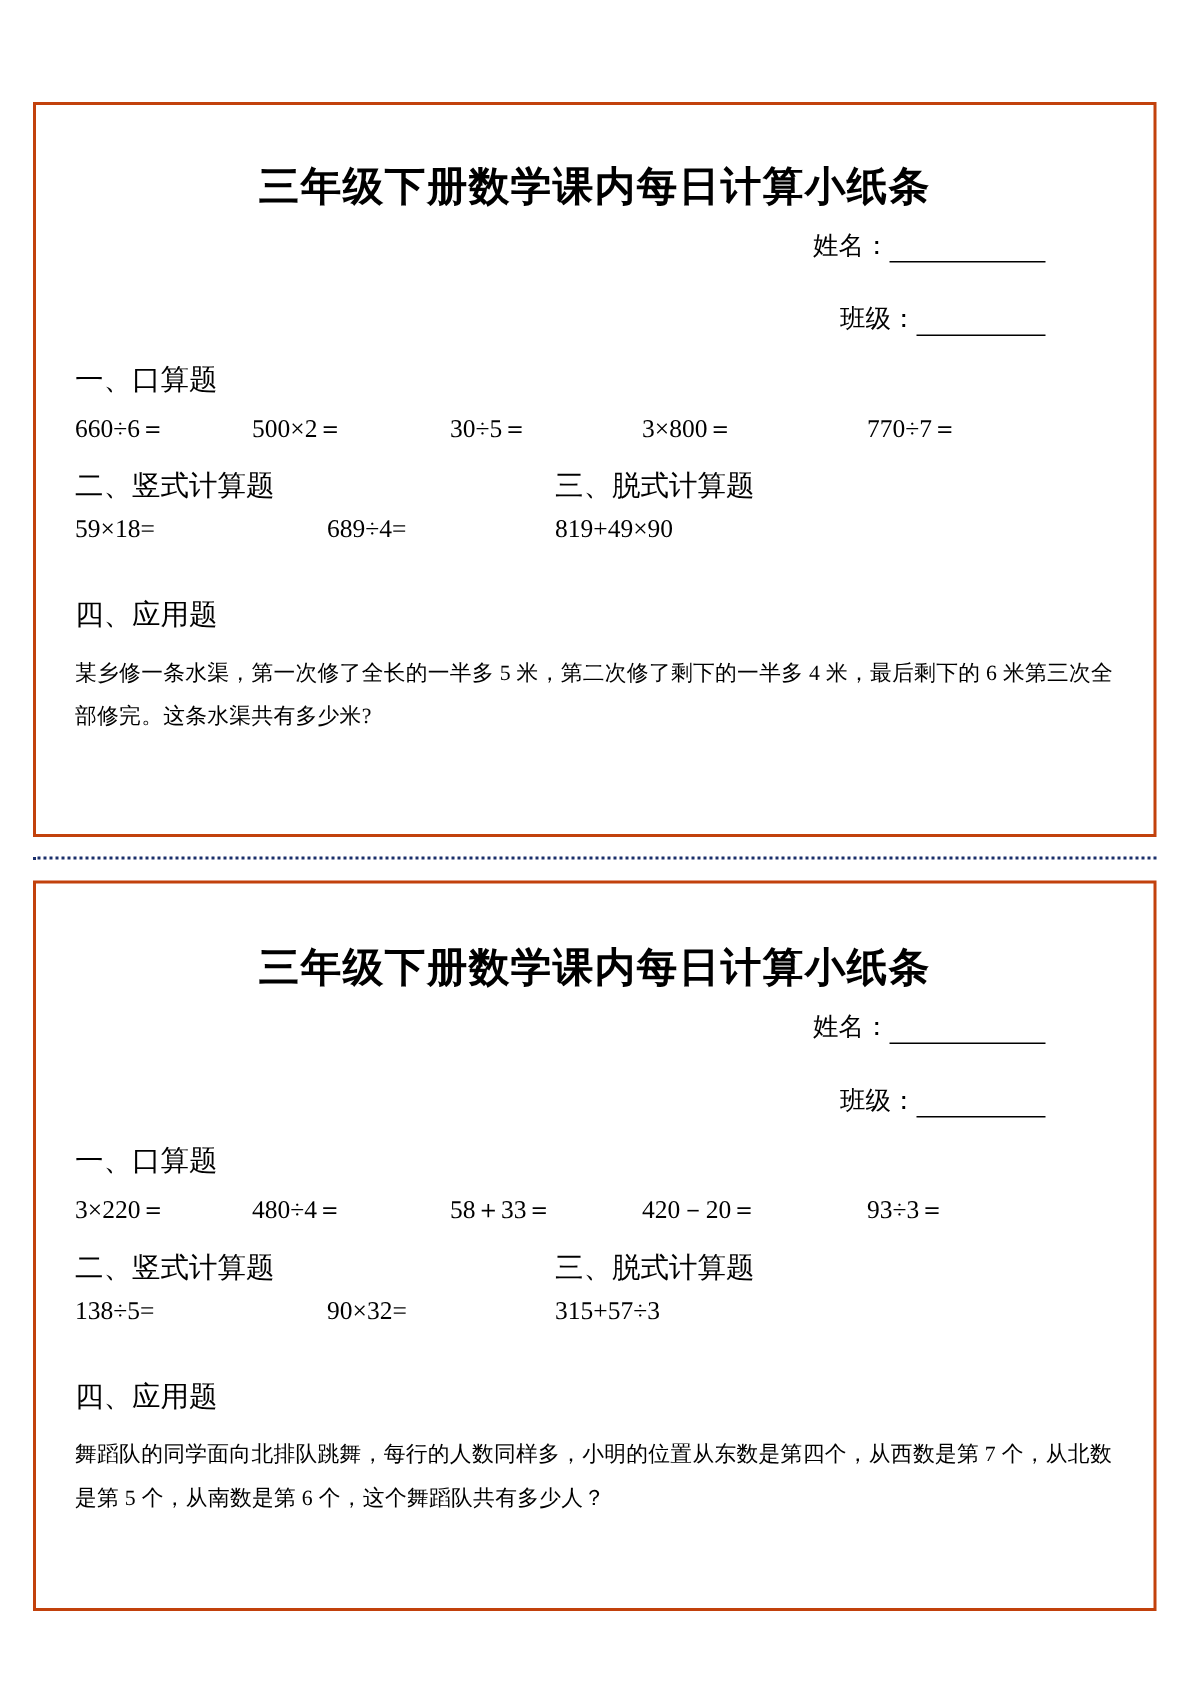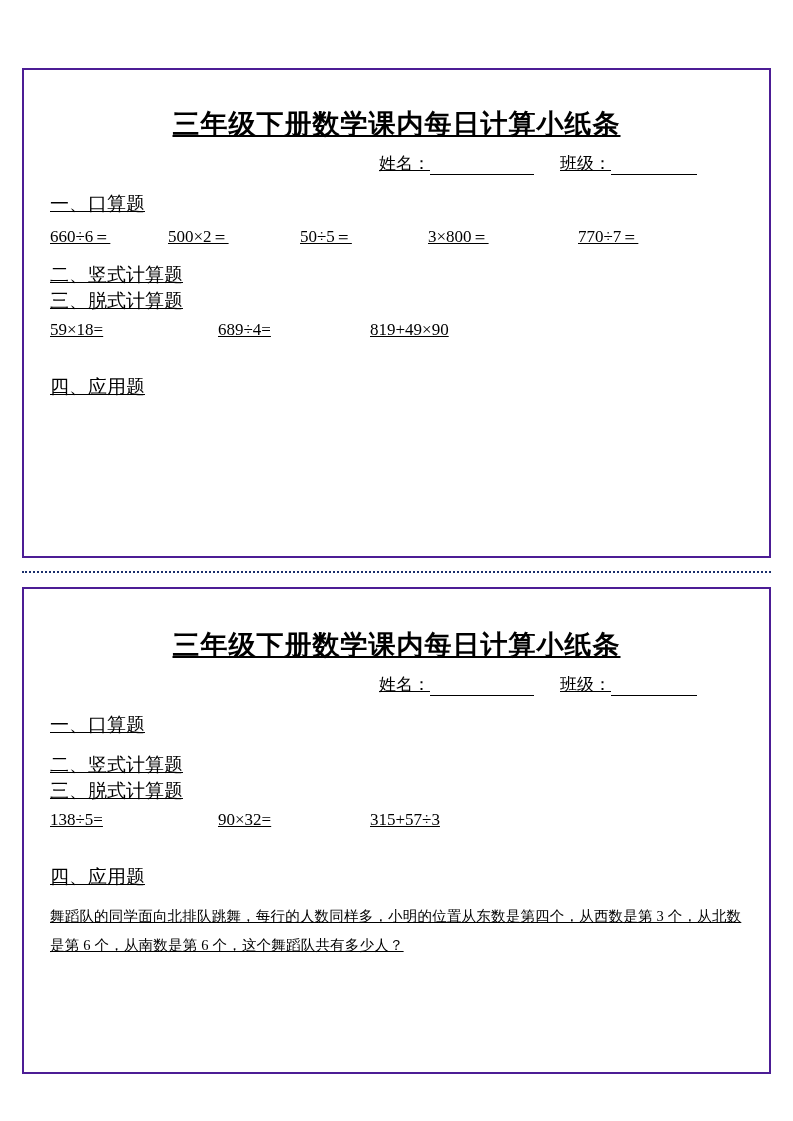--- a/index.html
+++ b/index.html
@@ -14,49 +14,49 @@
     color: #000000;
   }
   .page {
     width: 793px;
     height: 1121px;
     position: relative;
     box-sizing: border-box;
     padding: 68px 22px 0 22px;
   }
   .sheet {
-    border: 2px solid #4c1d95;
+    border: 2px solid #c2410c;
     box-sizing: border-box;
     padding: 22px 26px 18px 26px;
     position: relative;
-    text-decoration: underline;
   }
   .sheet.first { height: 490px; }
   .sheet.second { height: 487px; }
   .divider {
     height: 0;
     border-top: 2px dotted #1a2f6b;
     margin: 13px 0 14px 0;
   }
   .title {
     text-align: center;
     font-family: "DejaVu Sans", sans-serif;
     font-weight: bold;
     font-size: 27px;
     letter-spacing: 1px;
     margin: 14px 0 10px 0;
   }
   .idline {
     display: flex;
-    justify-content: flex-end;
+    justify-content: space-between;
     align-items: flex-end;
     gap: 26px;
     padding-right: 46px;
     margin-bottom: 16px;
     font-size: 17px;
+    flex-direction: column;
   }
   .idfield {
     display: flex;
     align-items: flex-end;
   }
   .idfield .lbl { white-space: nowrap; }
   .idfield .blank {
     display: inline-block;
     width: 104px;
     border-bottom: 1.6px solid #000;
@@ -79,21 +79,20 @@
   .oral .cell:nth-child(1) { width: 118px; }
   .oral .cell:nth-child(2) { width: 132px; }
   .oral .cell:nth-child(3) { width: 128px; }
   .oral .cell:nth-child(4) { width: 150px; }
   .oral .cell:nth-child(5) { width: 120px; }
 
   .two-head {
     display: flex;
     font-size: 19px;
     margin: 14px 0 6px 0;
-    flex-direction: column;
   }
   .two-head .h1 { width: 320px; }
 
   .calc .cell:nth-child(1) { width: 168px; }
   .calc .cell:nth-child(2) { width: 152px; }
   .calc .cell:nth-child(3) { width: 196px; }
   .calc .cell:nth-child(4) { width: 180px; }
 
   .app-head {
     font-size: 19px;
@@ -122,63 +121,71 @@
       <div class="idfield small">
         <span class="lbl">班级：</span>
         <span class="blank"></span>
       </div>
     </div>
 
     <div class="sec-head">一、口算题</div>
     <div class="row oral">
       <span class="cell">660÷6＝</span>
       <span class="cell">500×2＝</span>
-      <span class="cell">50÷5＝</span>
+      <span class="cell">30÷5＝</span>
       <span class="cell">3×800＝</span>
       <span class="cell">770÷7＝</span>
     </div>
 
     <div class="two-head">
       <span class="h1">二、竖式计算题</span>
       <span>三、脱式计算题</span>
     </div>
     <div class="row calc">
       <span class="cell">59×18=</span>
       <span class="cell">689÷4=</span>
       <span class="cell">819+49×90</span>
     </div>
 
     <div class="app-head">四、应用题</div>
+    <div class="app-body">某乡修一条水渠，第一次修了全长的一半多 5 米，第二次修了剩下的一半多 4 米，最后剩下的 6 米第三次全部修完。这条水渠共有多少米?</div>
   </div>
 
   <div class="divider"></div>
 
   <div class="sheet second">
     <div class="title">三年级下册数学课内每日计算小纸条</div>
 
     <div class="idline">
       <div class="idfield">
         <span class="lbl">姓名：</span>
         <span class="blank"></span>
       </div>
       <div class="idfield small">
         <span class="lbl">班级：</span>
         <span class="blank"></span>
       </div>
     </div>
 
     <div class="sec-head">一、口算题</div>
+    <div class="row oral">
+      <span class="cell">3×220＝</span>
+      <span class="cell">480÷4＝</span>
+      <span class="cell">58＋33＝</span>
+      <span class="cell">420－20＝</span>
+      <span class="cell">93÷3＝</span>
+    </div>
 
     <div class="two-head">
       <span class="h1">二、竖式计算题</span>
       <span>三、脱式计算题</span>
     </div>
     <div class="row calc">
       <span class="cell">138÷5=</span>
       <span class="cell">90×32=</span>
       <span class="cell">315+57÷3</span>
     </div>
 
     <div class="app-head">四、应用题</div>
-    <div class="app-body">舞蹈队的同学面向北排队跳舞，每行的人数同样多，小明的位置从东数是第四个，从西数是第 3 个，从北数是第 6 个，从南数是第 6 个，这个舞蹈队共有多少人？</div>
+    <div class="app-body">舞蹈队的同学面向北排队跳舞，每行的人数同样多，小明的位置从东数是第四个，从西数是第 7 个，从北数是第 5 个，从南数是第 6 个，这个舞蹈队共有多少人？</div>
   </div>
 
 </div>
 
 </body></html>

